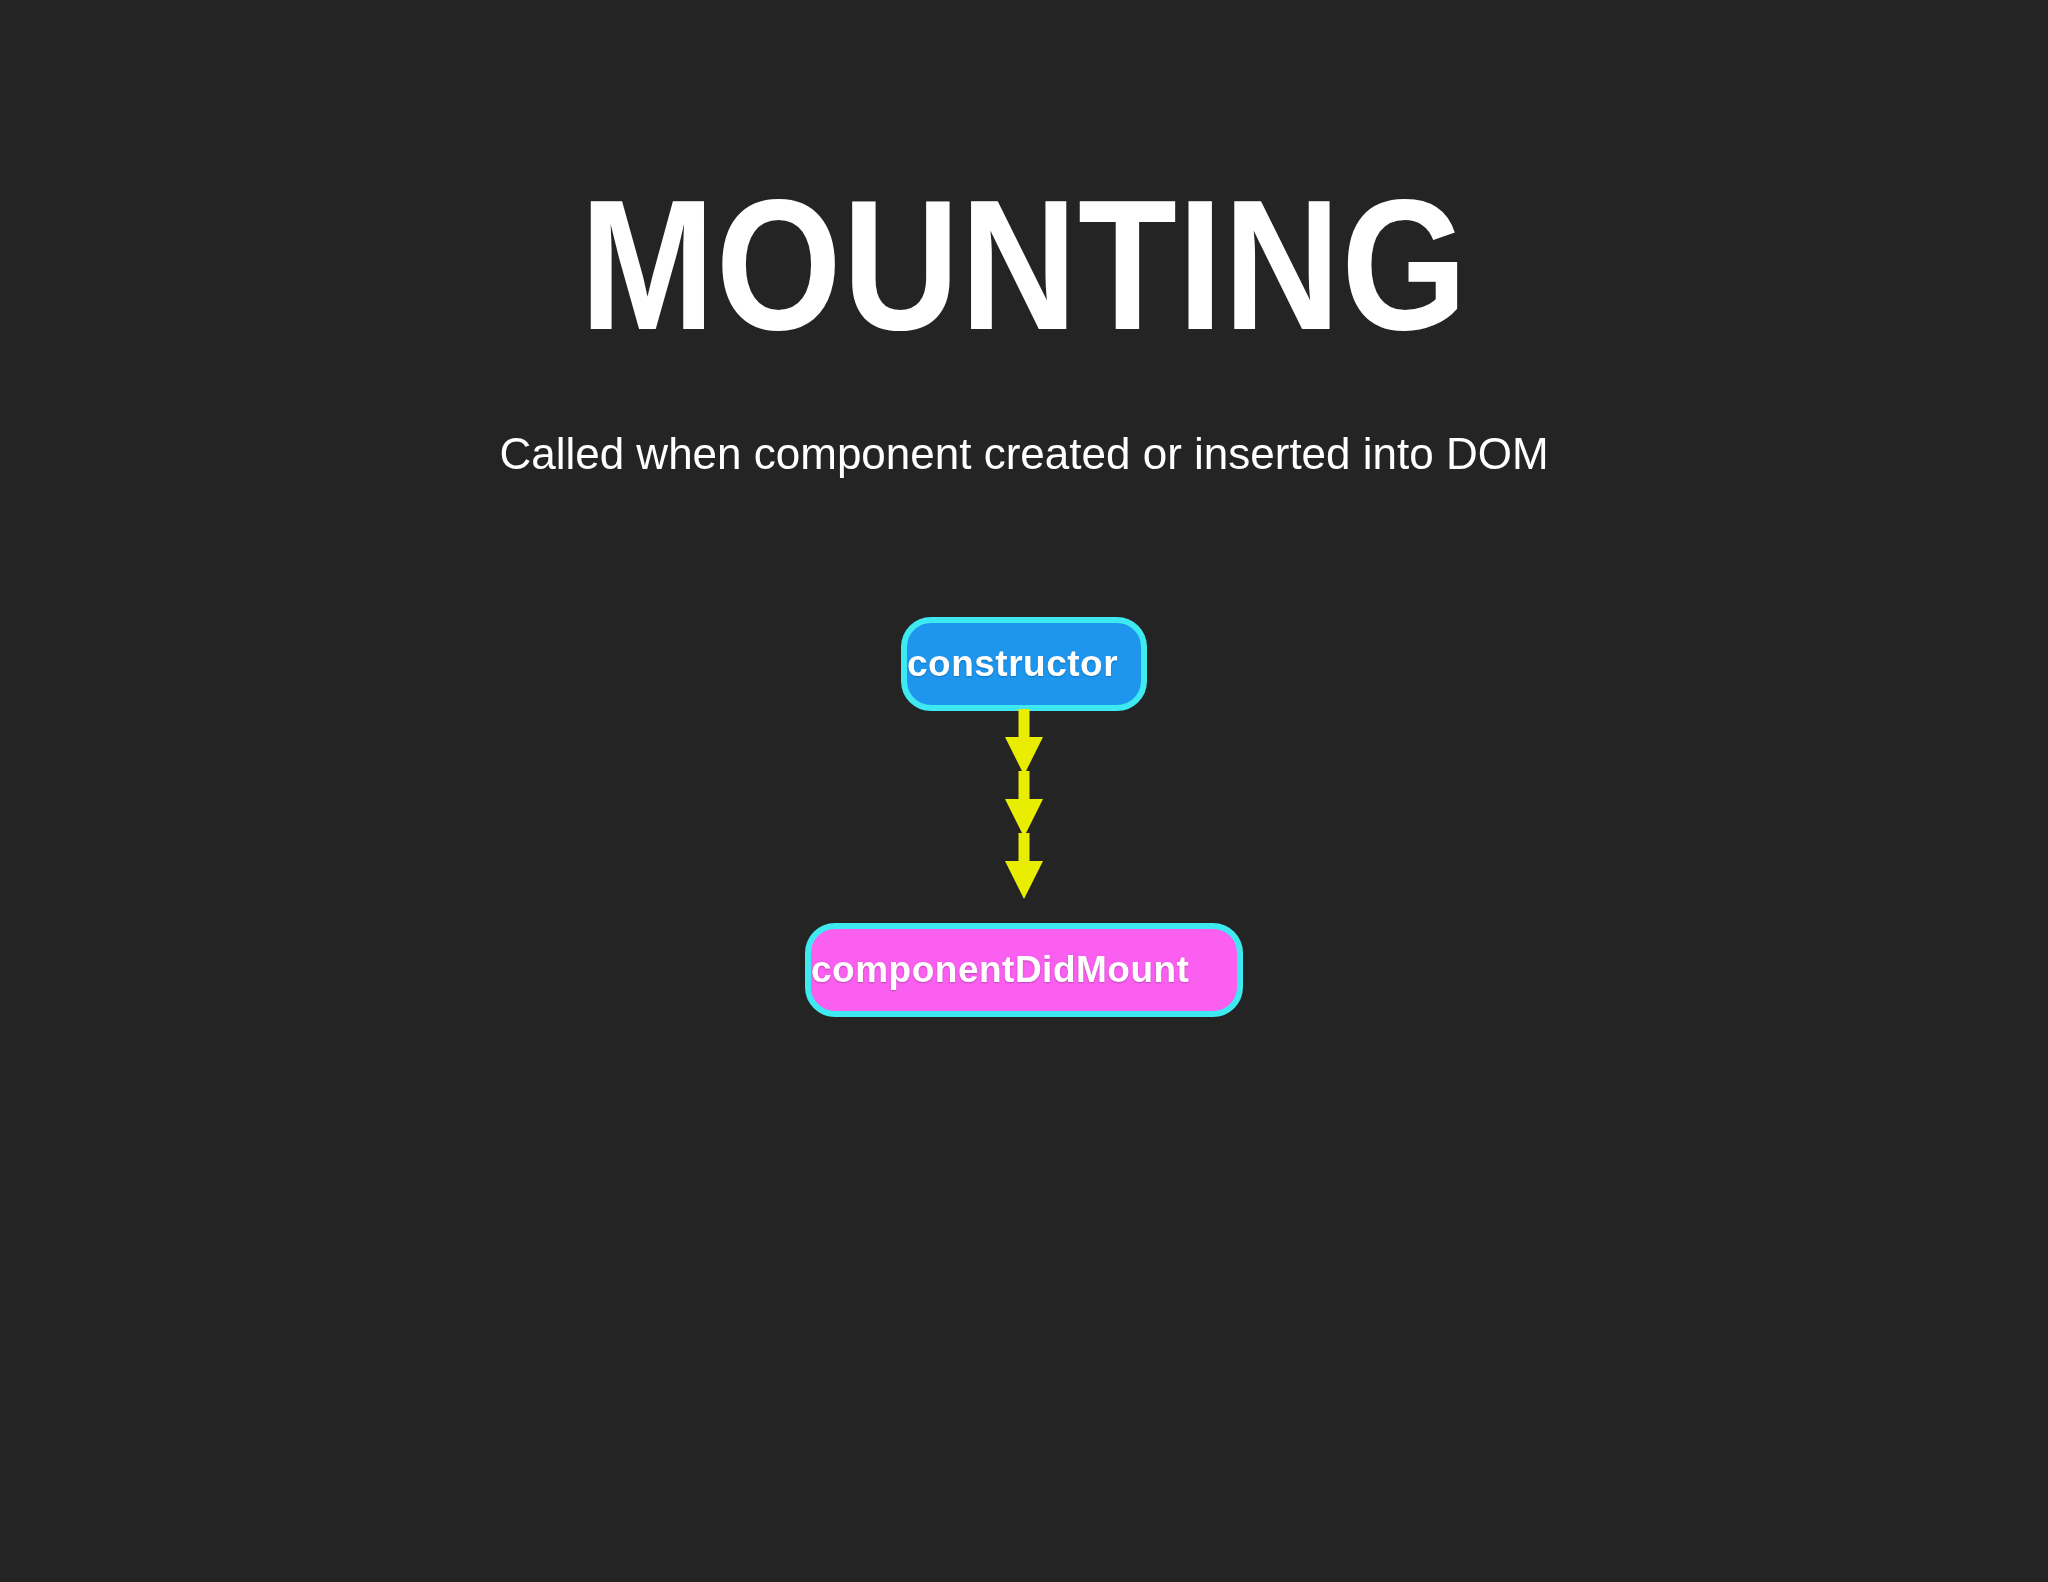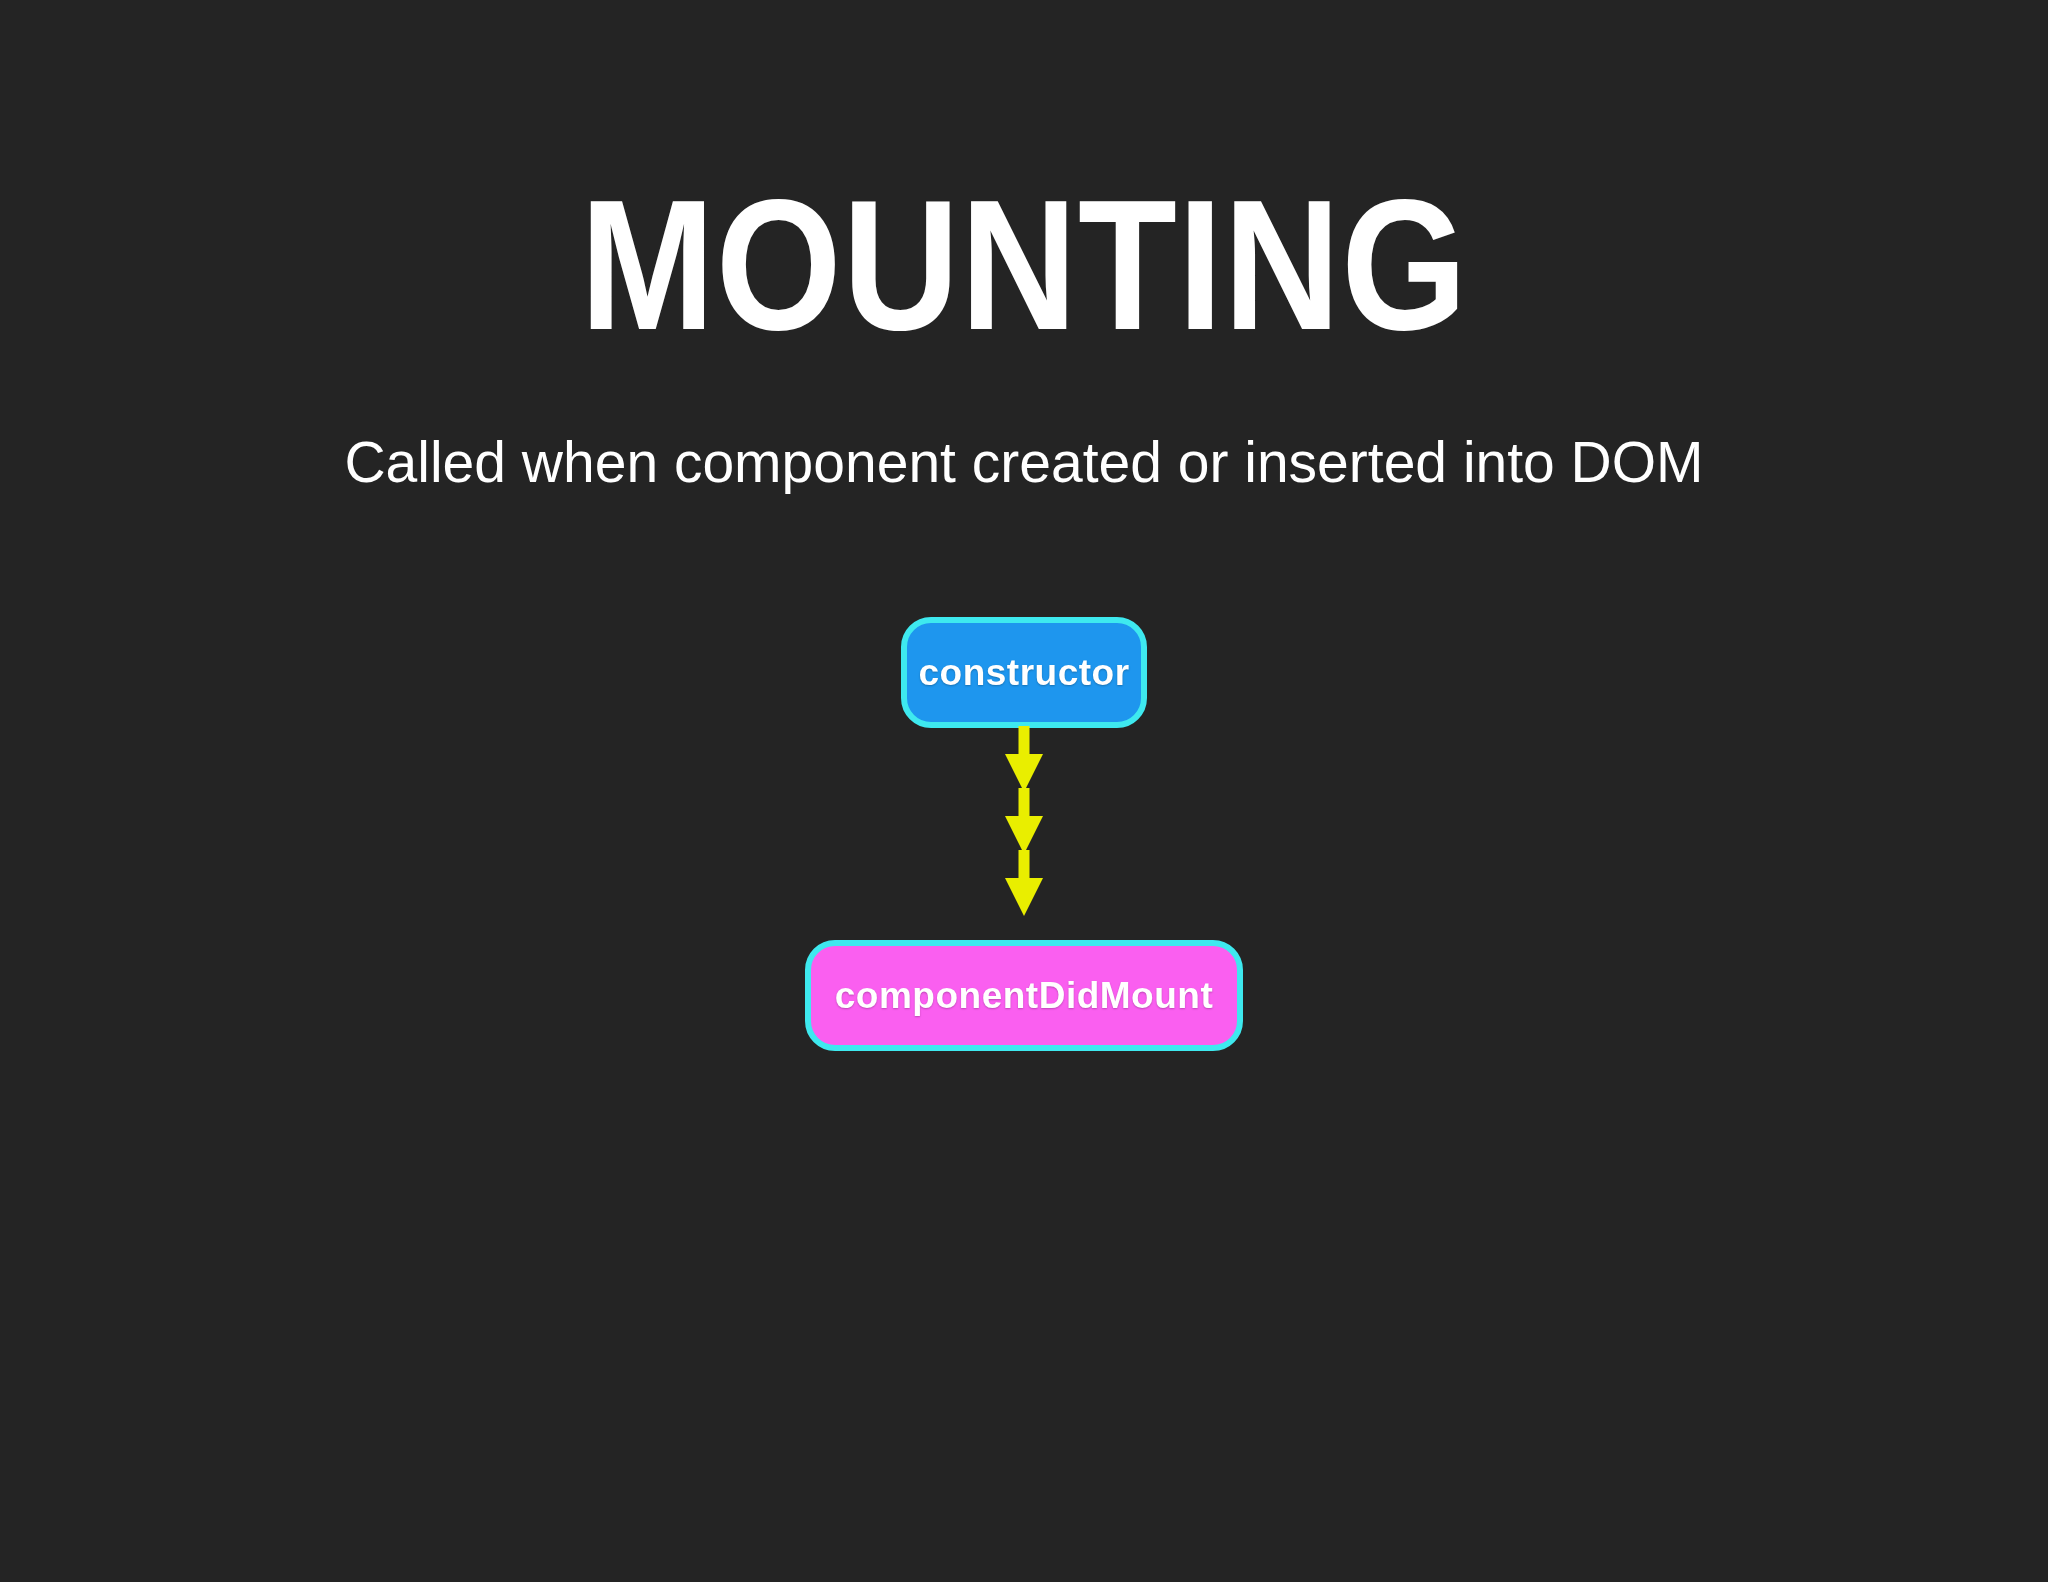--- a/index.html
+++ b/index.html
@@ -34,40 +34,40 @@
     transform: scaleX(0.87);
     transform-origin: 50% 50%;
     white-space: nowrap;
   }
   .slide-subtitle {
     position: absolute;
     top: 428px;
     left: 0;
     width: 100%;
     text-align: center;
-    font-size: 57px;
+    font-size: 44px;
     font-weight: 400;
     line-height: 1.2;
     color: var(--text);
     white-space: nowrap;
   }
   .flowchart {
     position: absolute;
     top: 617px;
     left: 50%;
     transform: translateX(-50%);
     display: flex;
     flex-direction: column;
     align-items: center;
   }
   .node {
     display: flex;
     align-items: center;
-    justify-content: center;
-    height: 111px;
+    justify-content: flex-start;
+    height: 94px;
     border: 6px solid var(--node-border);
     border-radius: 30px;
     color: var(--text);
     font-weight: bold;
     font-size: 37px;
     letter-spacing: 0.5px;
     text-shadow: 0 1px 2px rgba(0,0,0,0.25);
     white-space: nowrap;
   }
   .node-constructor { width: 246px; background: var(--node-constructor); }

